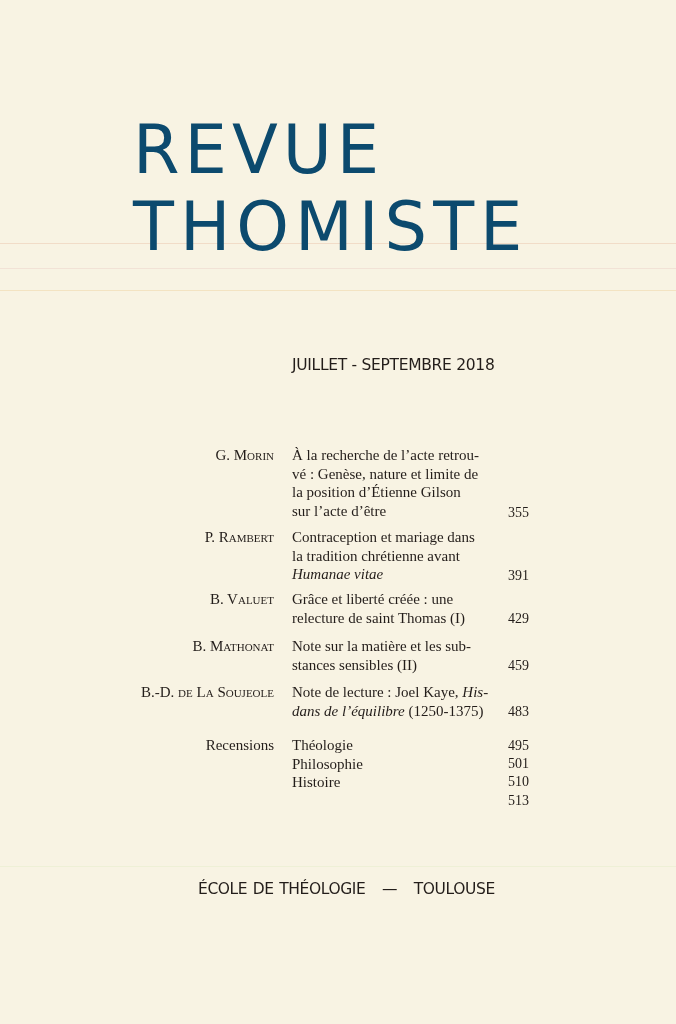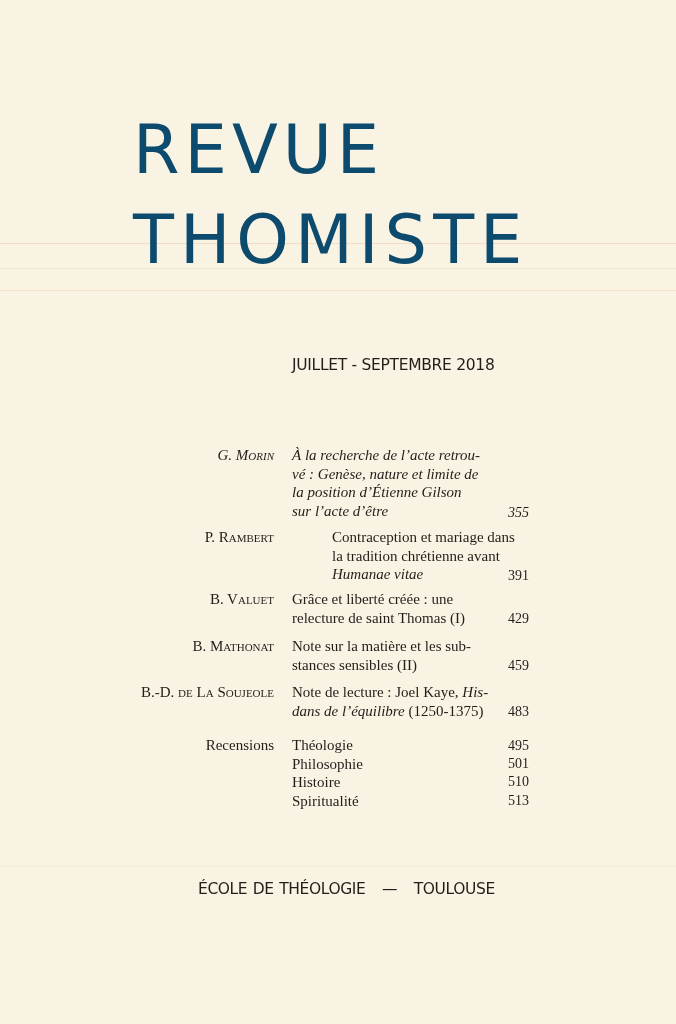--- a/index.html
+++ b/index.html
@@ -12,21 +12,21 @@
   .title {
     position:absolute; left:133px;
     font-family:"DejaVu Sans", sans-serif;
     font-weight:normal;
     font-size:67px; line-height:1;
     letter-spacing:5px;
     color:#0c4a6e;
     margin:0;
   }
   .t1 { top:117px; }
-  .t2 { top:207px; letter-spacing:6px; }
+  .t2 { top:194px; letter-spacing:6px; }
   .issue {
     position:absolute; left:292px; top:356px;
     font-family:"DejaVu Sans", sans-serif;
     font-size:15.5px; letter-spacing:-0.3px;
   }
   .toc { position:absolute; left:0; top:446px; width:676px; }
   .entry { position:relative; font-family:"Liberation Serif", serif; font-size:15px; line-height:18.6px; }
   .author {
     position:absolute; right:402px; top:0;
     text-align:right; white-space:nowrap;
@@ -53,32 +53,32 @@
 <div class="scanline" style="top:290px;background:#f3e3c2;"></div>
 <div class="scanline" style="top:866px;background:#eef0d6;"></div>
 
 <h1 class="title t1">REVUE</h1>
 <h1 class="title t2">THOMISTE</h1>
 
 <div class="issue">JUILLET - SEPTEMBRE  2018</div>
 
 <div class="toc">
 
-  <div class="entry" style="height:82px;font-style:italic;">
+  <div class="entry" style="height:82px;">
     <span class="author">G. Morin</span>
     <div class="art-title">
       <div>À la recherche de l’acte retrou-</div>
       <div>vé : Genèse, nature et limite de</div>
       <div>la position d’Étienne Gilson</div>
       <div>sur l’acte d’être</div>
     </div>
     <span class="page" style="top:58px;">355</span>
   </div>
 
-  <div class="entry" style="height:62px;padding-left:40px;">
+  <div class="entry" style="height:62px;">
     <span class="author">P. Rambert</span>
     <div class="art-title">
       <div>Contraception et mariage dans</div>
       <div>la tradition chrétienne avant</div>
       <div><i>Humanae vitae</i></div>
     </div>
     <span class="page" style="top:39px;">391</span>
   </div>
 
   <div class="entry" style="height:47px;">
@@ -107,21 +107,20 @@
     </div>
     <span class="page" style="top:20px;">483</span>
   </div>
 
   <div class="entry" style="height:80px;">
     <span class="author plain">Recensions</span>
     <div class="art-title">
       <div>Théologie</div>
       <div>Philosophie</div>
       <div>Histoire</div>
-      <div>Spiritualité</div>
     </div>
     <span class="page" style="top:1px;">495</span>
     <span class="page" style="top:19px;">501</span>
     <span class="page" style="top:37px;">510</span>
     <span class="page" style="top:56px;">513</span>
   </div>
 </div>
 
 <div class="footer"><span>ÉCOLE DE THÉOLOGIE</span>   <span>—</span>   <span>TOULOUSE</span></div>
 

